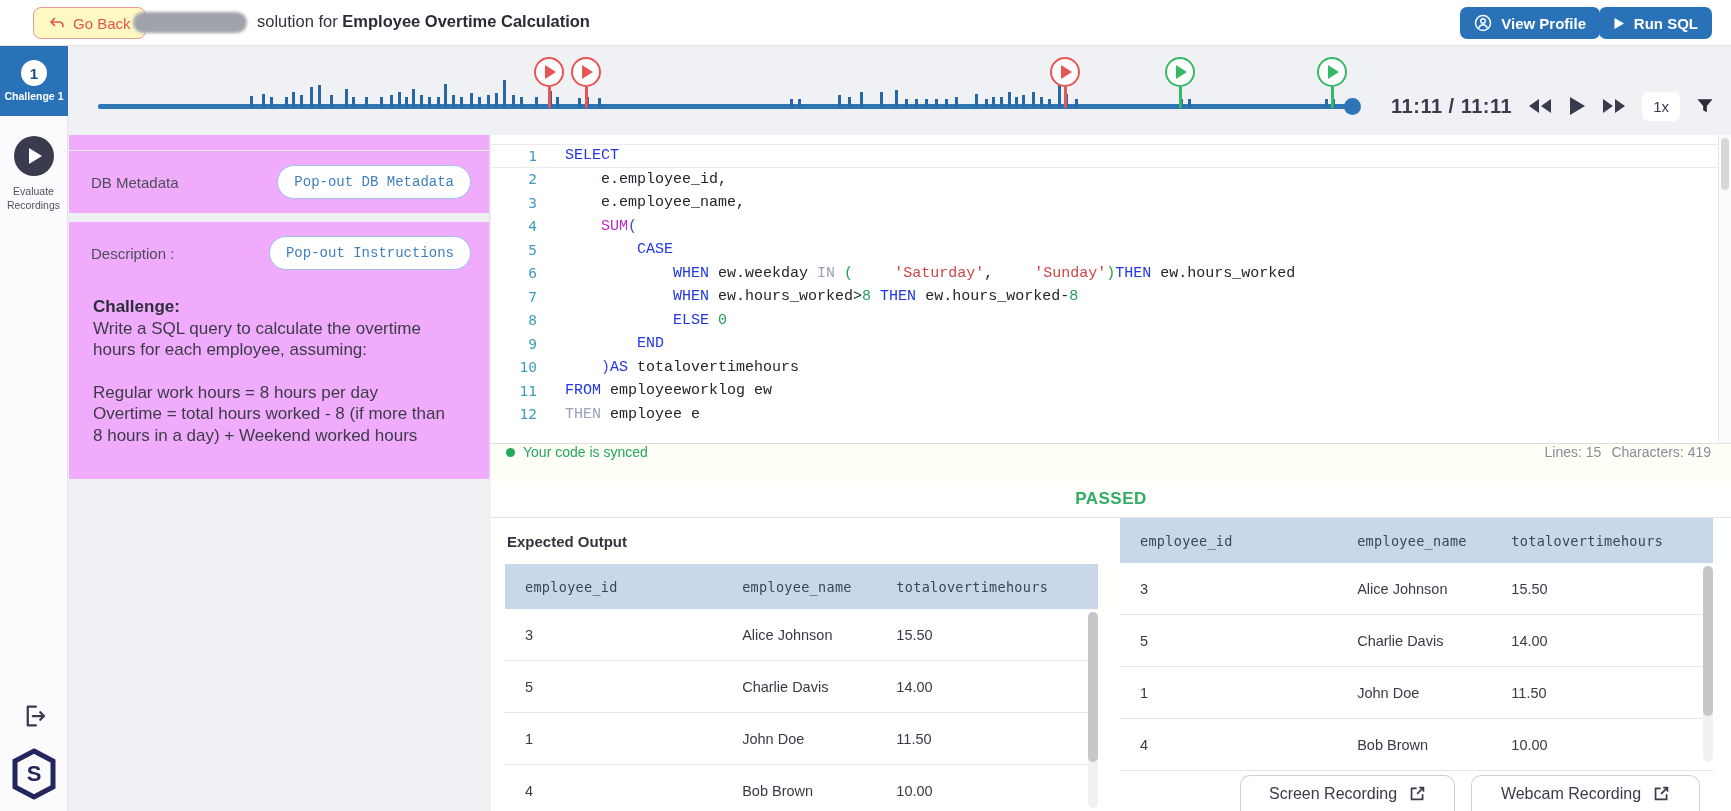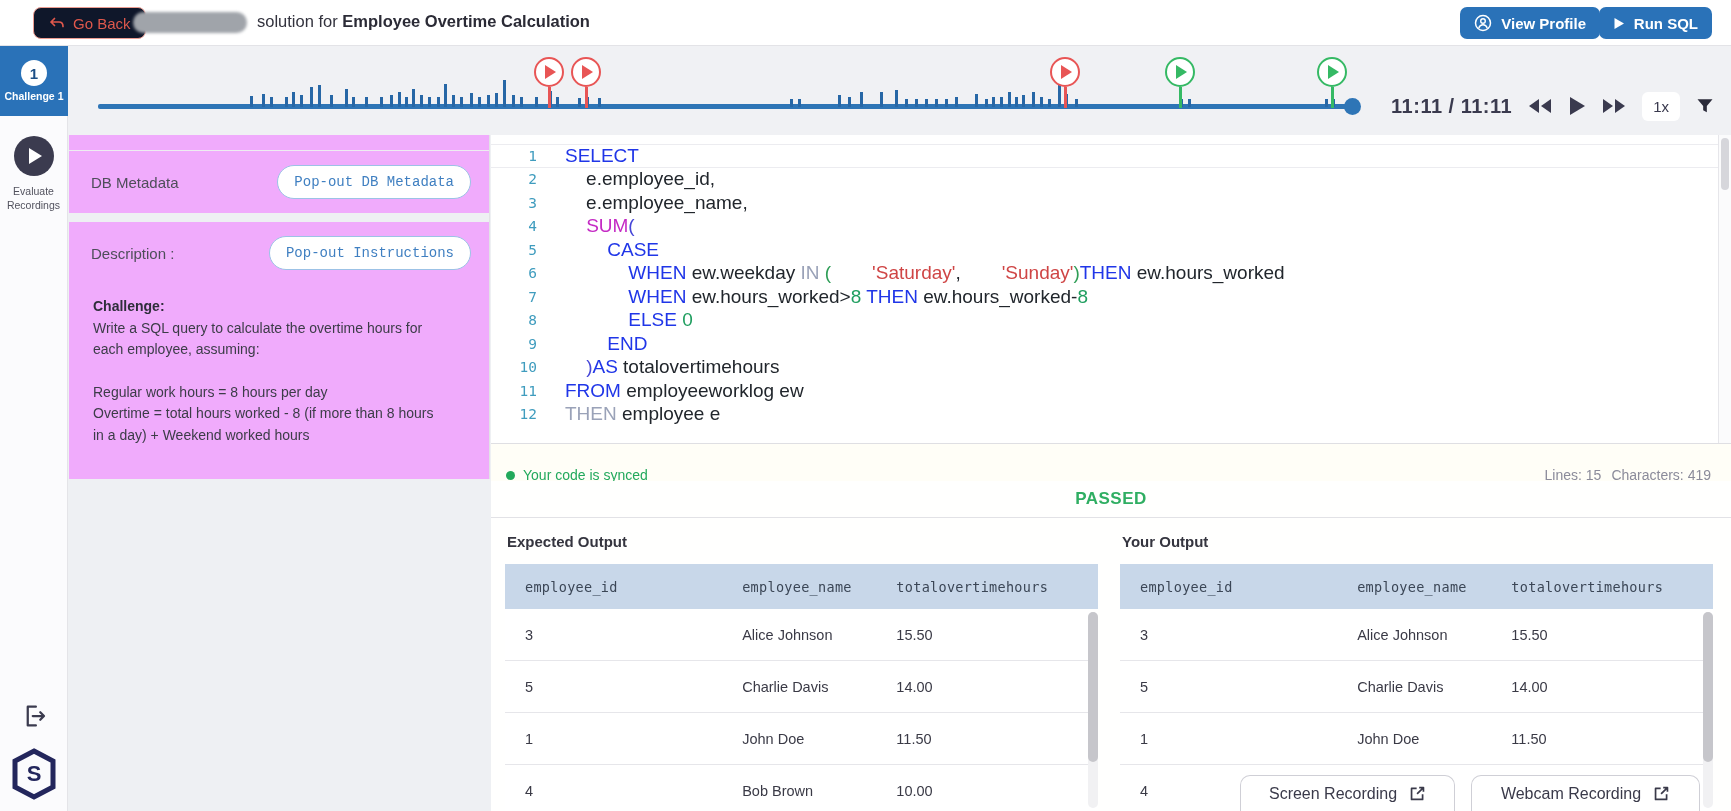--- a/index.html
+++ b/index.html
@@ -3,21 +3,21 @@
 <meta charset="utf-8">
 <style>
   * { margin:0; padding:0; box-sizing:border-box; }
   html,body { width:1731px; height:811px; overflow:hidden; }
   body { font-family:"Liberation Sans", sans-serif; background:#eef0f3; }
   .app { position:relative; width:1731px; height:811px; background:#eef0f3; overflow:hidden; }
 
   
   .header { position:absolute; left:0; top:0; width:1731px; height:46px; background:#ffffff; border-bottom:1px solid #e3e3e7; z-index:20; }
   .goback-btn { position:absolute; left:33px; top:7px; height:32px; padding:0 14px; display:flex; align-items:center; gap:8px;
-    border:1px solid #ec9c91; border-radius:8px; background:#0f172a; color:#df584c; font-size:15px; cursor:pointer; }
+    border:1px solid #ec9c91; border-radius:8px; background:#fef9c3; color:#df584c; font-size:15px; cursor:pointer; }
   .name-blur { position:absolute; left:133px; top:12px; width:114px; height:21px; background:#a0a4aa; border-radius:11px; filter:blur(1.6px); }
   .header-title { position:absolute; left:257px; top:12px; font-size:16.5px; color:#33333e; white-space:nowrap; }
   .header-title b { font-weight:700; color:#2b2b36; }
   .hd-btn { position:absolute; top:7px; height:32px; display:flex; align-items:center; gap:9px; padding:0 14px;
     background:#2a72b8; border:none; border-radius:7px; color:#fff; font-size:15px; font-weight:600; cursor:pointer; font-family:"Liberation Sans",sans-serif; }
   .btn-view-profile { right:131px; }
   .btn-run-sql { right:19px; }
 
   
   .sidebar { position:absolute; left:0; top:46px; width:68px; height:765px; background:#fbfbfd; border-right:1px solid #e4e4e8; z-index:15; }
@@ -50,41 +50,41 @@
   .tl-icon { cursor:pointer; display:flex; align-items:center; }
   .tl-speed { background:#fff; border-radius:6px; padding:6px 11px; font-size:15px; color:#3a3a4e; cursor:pointer; }
 
   
   .left-panel { position:absolute; left:69px; top:135px; width:421px; height:344px; background:#f0abfc; border-right:1px solid #e2e2e6; z-index:4; }
   .lp-row { display:flex; align-items:center; justify-content:space-between; padding:0 18px 0 22px; height:62px; }
   .lp-row.first { border-top:1px solid #ededf0; margin-top:15px; height:63px; }
   .lp-label { font-size:15px; color:#4e4e5a; }
   .pop-btn { border:1px solid #9cc2e6; background:#fff; color:#3f7fc1; font-size:14px; padding:8px 16px; border-radius:17px; cursor:pointer; white-space:nowrap; font-family:Liberation Mono, monospace; }
   .lp-gap { height:9px; background:#eef0f3; }
-  .challenge-text { padding:12px 24px 0 24px; width:400px; font-size:14px; color:#3c3c48; line-height:21.5px; }
+  .challenge-text { padding:12px 24px 0 24px; width:400px; font-size:17px; color:#3c3c48; line-height:21.5px; }
   .challenge-text .head { font-weight:700; color:#2e2e3a; }
   .challenge-text p { margin:0 0 0 0; }
   .challenge-text p.sp { height:21px; }
 
   
   .right-col { position:absolute; left:491px; top:135px; width:1240px; height:676px; }
   .editor { position:absolute; left:0; top:0; width:1240px; height:308px; background:#fff; overflow:hidden; }
   .code-lines { padding-top:9px; }
   .code-line { display:flex; height:23.5px; align-items:center; }
   .code-line.current { border-top:1px solid #ececf0; border-bottom:1px solid #ececf0; }
   .ln { width:50px; text-align:right; padding-right:4px; color:#3f9cbe; font-family:"DejaVu Sans Mono", monospace; font-size:14.5px; flex:none; }
-  .lc { margin-left:24px; font-family:Liberation Sans, sans-serif; font-size:19px; white-space:pre; }
+  .lc { margin-left:24px; font-family:Liberation Mono, monospace; font-size:15px; white-space:pre; }
   .tk-kw{color:#2036e8;} .tk-fn{color:#c42ac4;} .tk-str{color:#cf4545;margin-left:41px;} .tk-num{color:#1f9e5f;}
   .tk-gray{color:#9aa2b8;} .tk-par1{color:#4646d8;} .tk-par2{color:#2f9e57;} .tk-pl{color:#21262c;}
   .ed-scroll { position:absolute; right:0; top:0; width:13px; height:308px; background:#fbfbfc; border-left:1px solid #e6e6ea; }
   .ed-thumb { position:absolute; right:2px; top:3px; width:8px; height:52px; background:#d6d6db; border-radius:4px; cursor:pointer; }
 
   
   .sync-bar { position:absolute; left:0; top:308px; width:1240px; height:40px; background:#fffef7; border-top:1px solid #dfdfe3;
-    display:flex; align-items:flex-end; justify-content:space-between; padding:0 20px 0 15px; }
+    display:flex; align-items:flex-start; justify-content:space-between; padding:0 20px 0 15px; }
   .sync-left { display:flex; align-items:center; gap:8px; color:#22a95c; font-size:14px; }
   .sync-dot { width:9px; height:9px; border-radius:50%; background:#22a95c; }
   .sync-right { color:#8b8b9a; font-size:14px; display:flex; gap:10px; }
 
   
   .results { position:absolute; left:0; top:346px; width:1240px; height:330px; background:#fffffe; }
   .passed-row { height:37px; border-bottom:1px solid #e2e2e6; display:flex; align-items:center; justify-content:center; }
   .passed-text { color:#2fae62; font-weight:700; font-size:17px; letter-spacing:0.5px; }
   .outputs { display:flex; gap:22px; padding:0 14px; }
   .out-panel { width:593px; }
@@ -414,21 +414,20 @@
                 <div class="c c1">4</div>
                 <div class="c c2">Bob Brown</div>
                 <div class="c c3">10.00</div>
               </div>
             <div class="ot-scroll">
                 <div class="ot-thumb"></div>
               </div>
           </div>
         </div>
         <div class="out-panel">
-          <div class="out-title">Your Output</div>
           <div class="out-table">
               <div class="ot-header">
                 <div class="c c1">employee_id</div>
                 <div class="c c2">employee_name</div>
                 <div class="c c3">totalovertimehours</div>
               </div>
               <div class="ot-row">
                 <div class="c c1">3</div>
                 <div class="c c2">Alice Johnson</div>
                 <div class="c c3">15.50</div>

